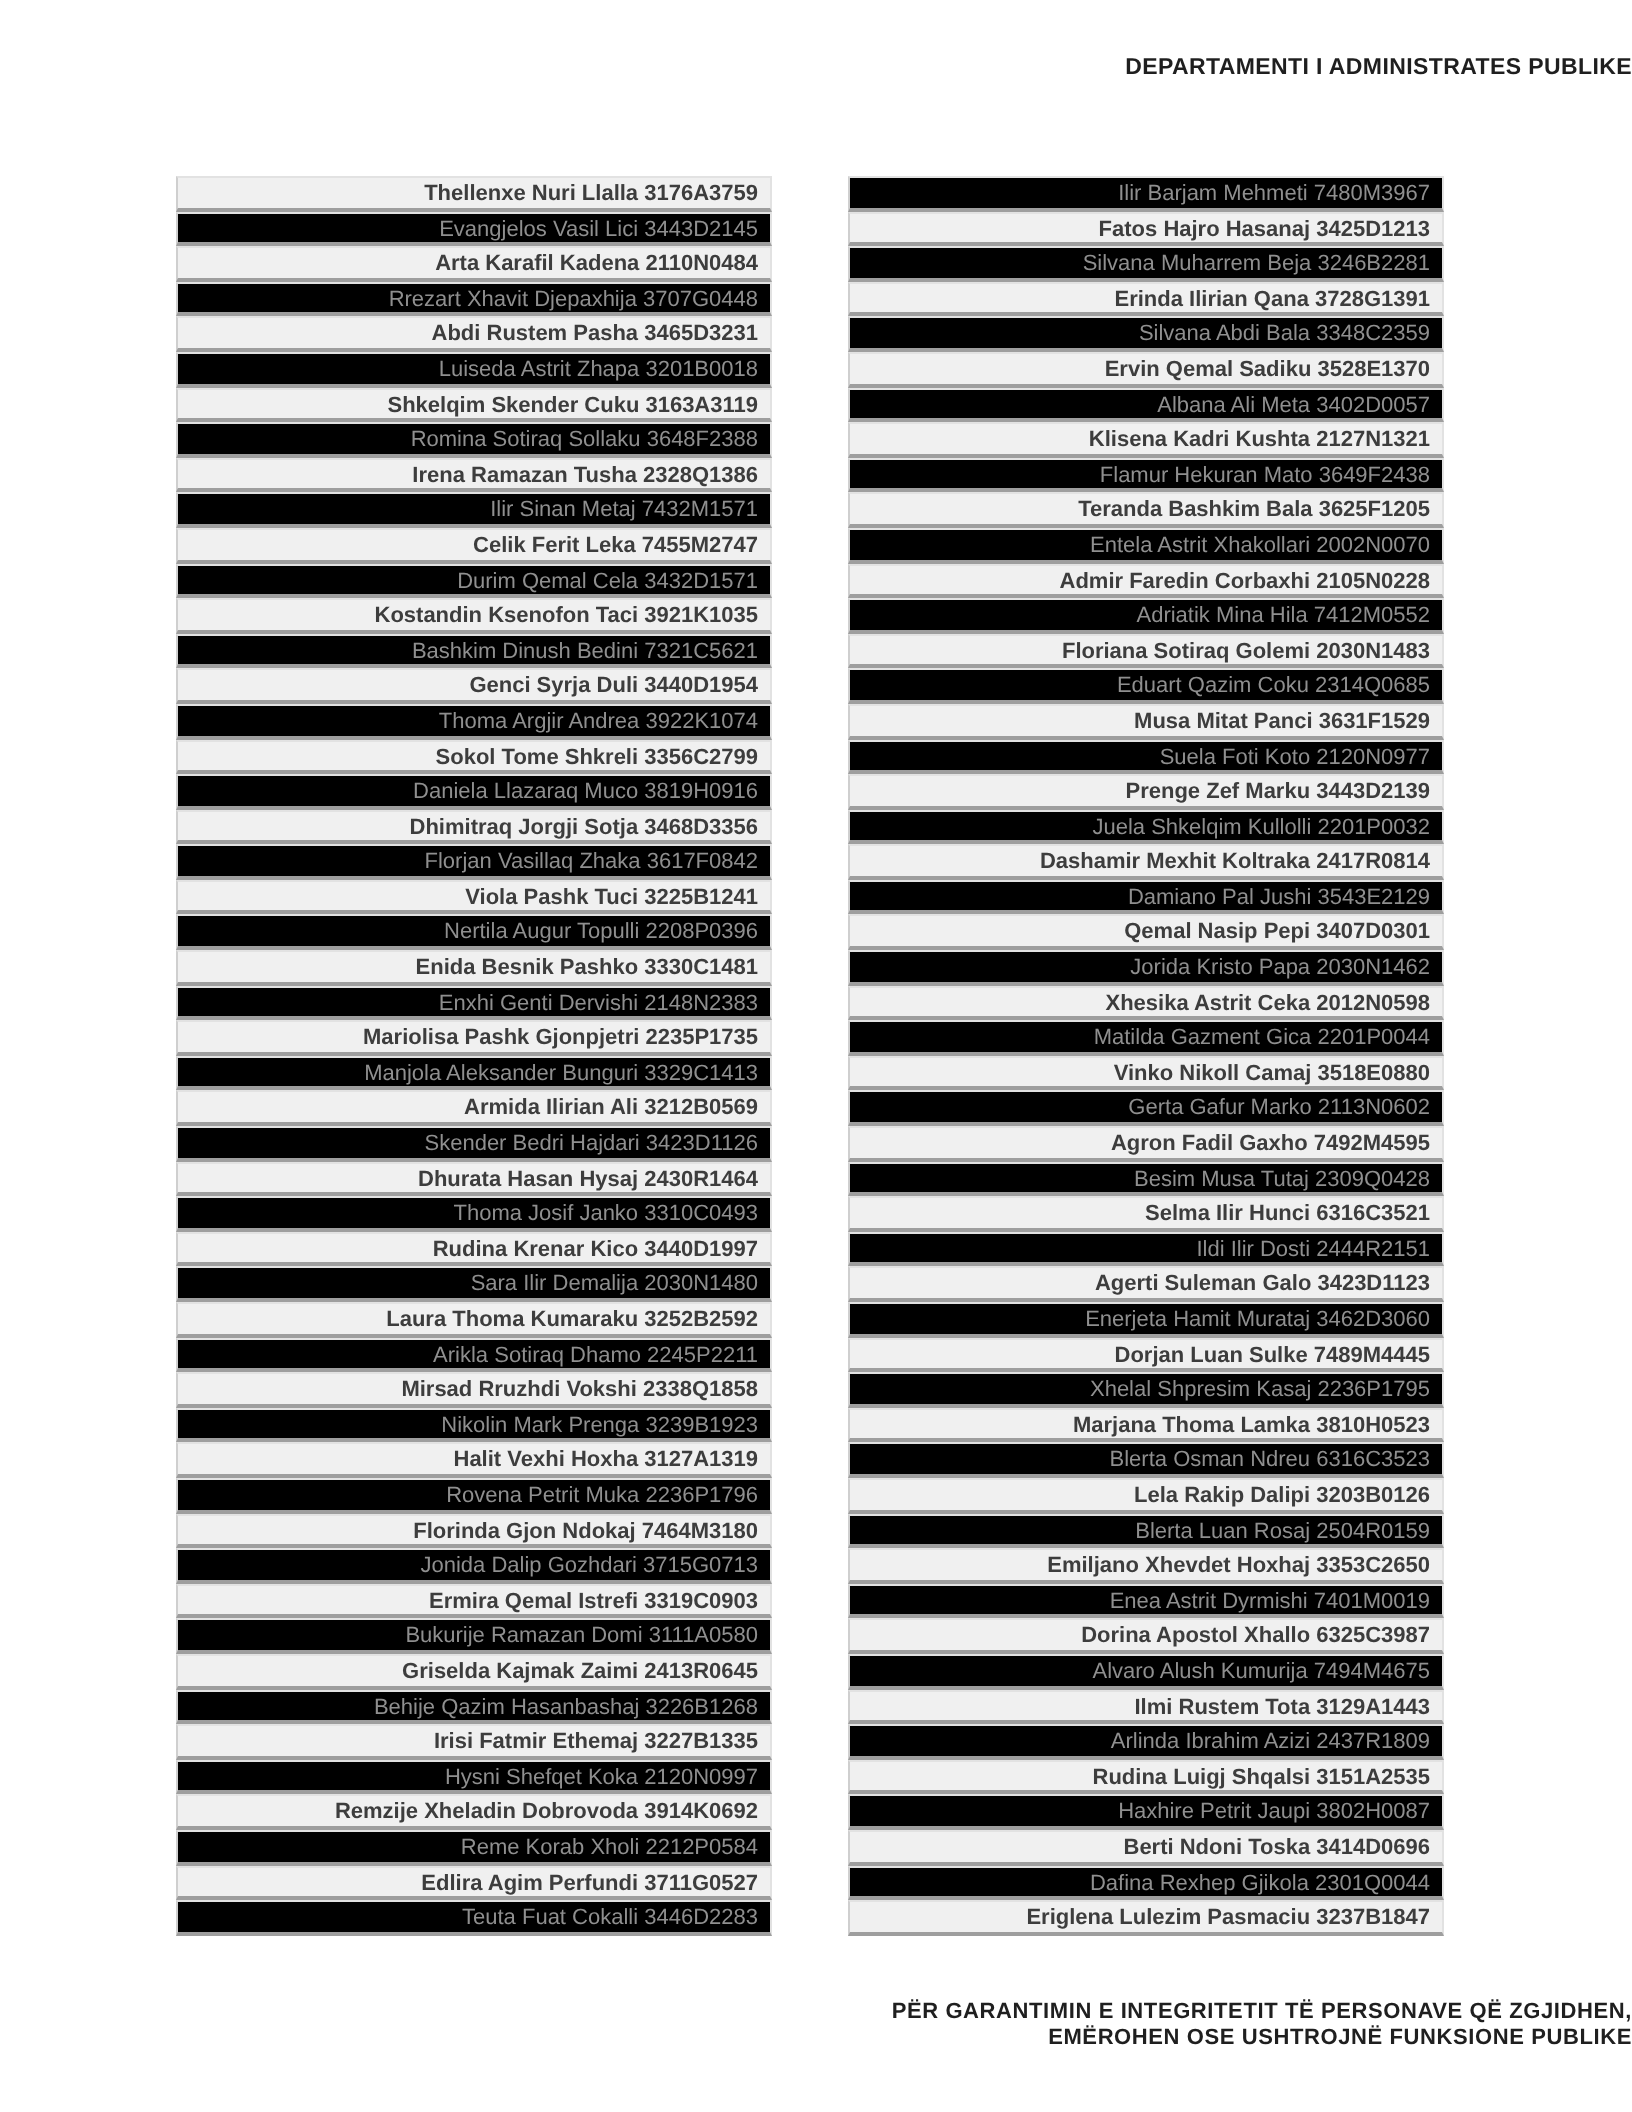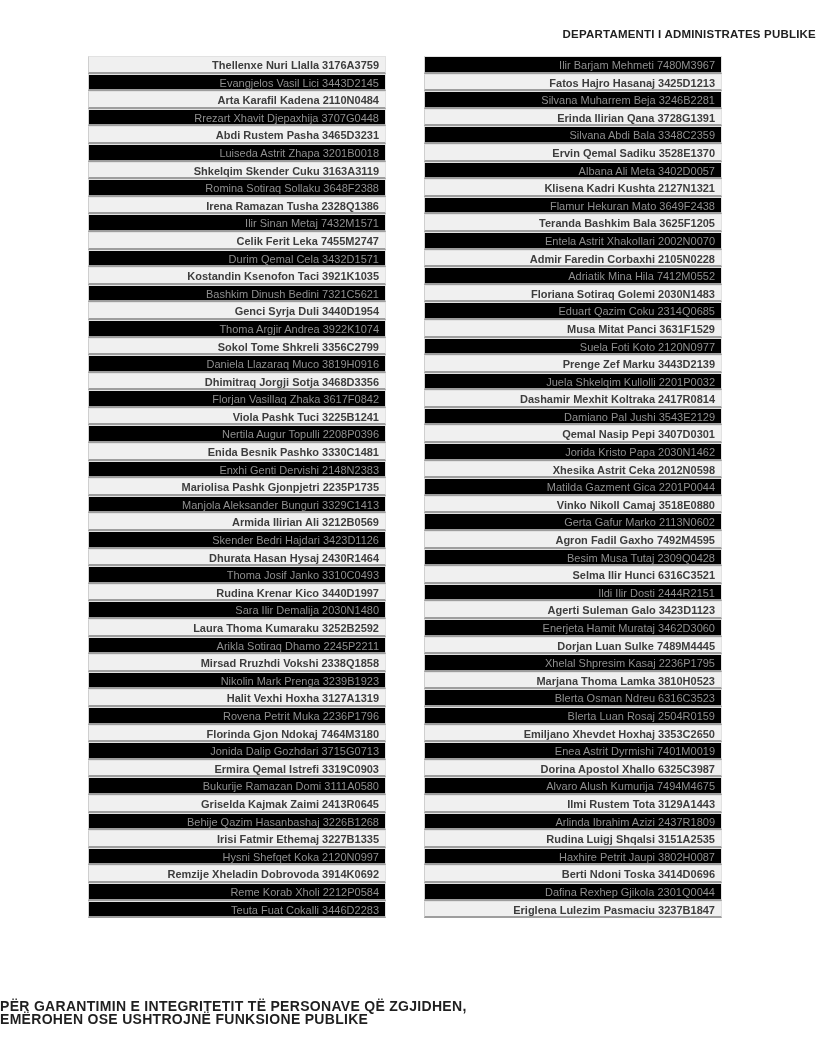--- a/index.html
+++ b/index.html
@@ -21,21 +21,21 @@
     left: 0;
     width: 100%;
     text-align: right;
     font-size: 11.5px;
     font-weight: bold;
     color: #1f1f1f;
     letter-spacing: 0.2px;
   }
   .col {
     position: absolute;
-    top: 56px;
+    top: 88px;
     width: 298px;
   }
   .col-left  { left: 88px; }
   .col-right { left: 424px; }
   .row {
     box-sizing: border-box;
     height: 17.6px;
     line-height: 14px;
     font-size: 11px;
     text-align: right;
@@ -55,22 +55,22 @@
   .row.plain {
     background: #000000;
     color: #8f8f8f;
     font-weight: 400;
   }
   .footer {
     position: absolute;
     top: 1000px;
     left: 0;
     width: 100%;
-    text-align: left;
-    font-size: 14px;
+    text-align: right;
+    font-size: 11px;
     font-weight: bold;
     color: #1f1f1f;
     line-height: 13px;
     letter-spacing: 0.3px;
   }
 </style>
 </head>
 <body>
 
 <div class="page">
@@ -118,20 +118,21 @@
       <div class="row shaded">Florinda Gjon Ndokaj 7464M3180</div>
       <div class="row plain">Jonida Dalip Gozhdari 3715G0713</div>
       <div class="row shaded">Ermira Qemal Istrefi 3319C0903</div>
       <div class="row plain">Bukurije Ramazan Domi 3111A0580</div>
       <div class="row shaded">Griselda Kajmak Zaimi 2413R0645</div>
       <div class="row plain">Behije Qazim Hasanbashaj 3226B1268</div>
       <div class="row shaded">Irisi Fatmir Ethemaj 3227B1335</div>
       <div class="row plain">Hysni Shefqet Koka 2120N0997</div>
       <div class="row shaded">Remzije Xheladin Dobrovoda 3914K0692</div>
       <div class="row plain">Reme Korab Xholi 2212P0584</div>
+      <div class="row shaded">Edlira Agim Perfundi 3711G0527</div>
       <div class="row plain">Teuta Fuat Cokalli 3446D2283</div>
     </div>
 
   <div class="col col-right">
       <div class="row plain">Ilir Barjam Mehmeti 7480M3967</div>
       <div class="row shaded">Fatos Hajro Hasanaj 3425D1213</div>
       <div class="row plain">Silvana Muharrem Beja 3246B2281</div>
       <div class="row shaded">Erinda Ilirian Qana 3728G1391</div>
       <div class="row plain">Silvana Abdi Bala 3348C2359</div>
       <div class="row shaded">Ervin Qemal Sadiku 3528E1370</div>
@@ -159,20 +160,21 @@
       <div class="row shaded">Agron Fadil Gaxho 7492M4595</div>
       <div class="row plain">Besim Musa Tutaj 2309Q0428</div>
       <div class="row shaded">Selma Ilir Hunci 6316C3521</div>
       <div class="row plain">Ildi Ilir Dosti 2444R2151</div>
       <div class="row shaded">Agerti Suleman Galo 3423D1123</div>
       <div class="row plain">Enerjeta Hamit Murataj 3462D3060</div>
       <div class="row shaded">Dorjan Luan Sulke 7489M4445</div>
       <div class="row plain">Xhelal Shpresim Kasaj 2236P1795</div>
       <div class="row shaded">Marjana Thoma Lamka 3810H0523</div>
       <div class="row plain">Blerta Osman Ndreu 6316C3523</div>
+      <div class="row shaded">Lela Rakip Dalipi 3203B0126</div>
       <div class="row plain">Blerta Luan Rosaj 2504R0159</div>
       <div class="row shaded">Emiljano Xhevdet Hoxhaj 3353C2650</div>
       <div class="row plain">Enea Astrit Dyrmishi 7401M0019</div>
       <div class="row shaded">Dorina Apostol Xhallo 6325C3987</div>
       <div class="row plain">Alvaro Alush Kumurija 7494M4675</div>
       <div class="row shaded">Ilmi Rustem Tota 3129A1443</div>
       <div class="row plain">Arlinda Ibrahim Azizi 2437R1809</div>
       <div class="row shaded">Rudina Luigj Shqalsi 3151A2535</div>
       <div class="row plain">Haxhire Petrit Jaupi 3802H0087</div>
       <div class="row shaded">Berti Ndoni Toska 3414D0696</div>

